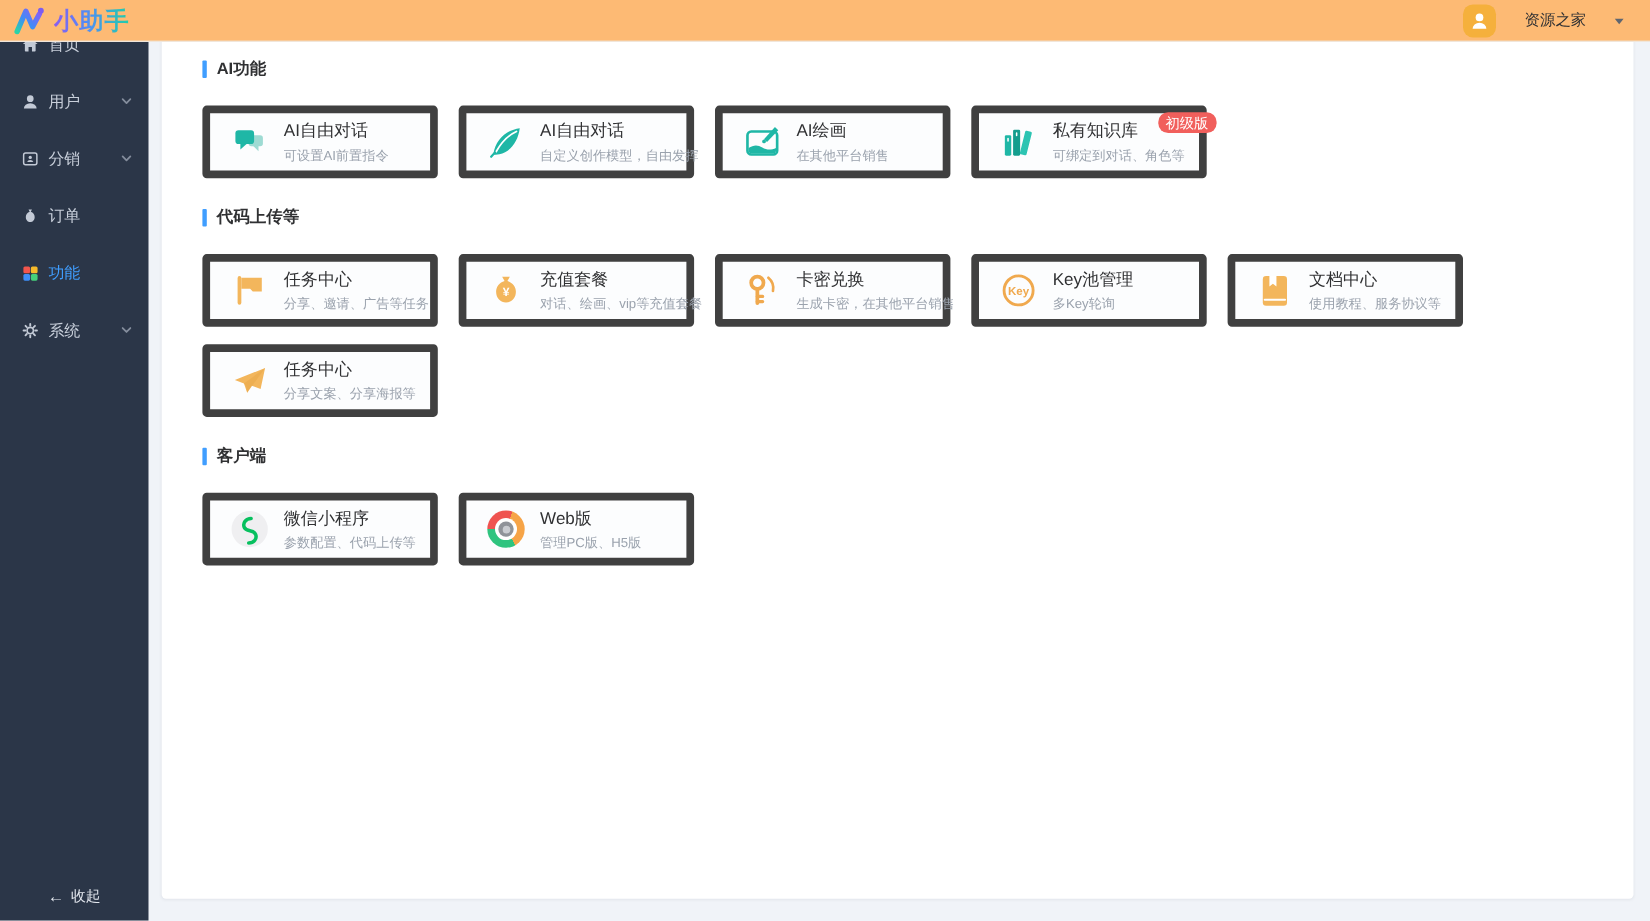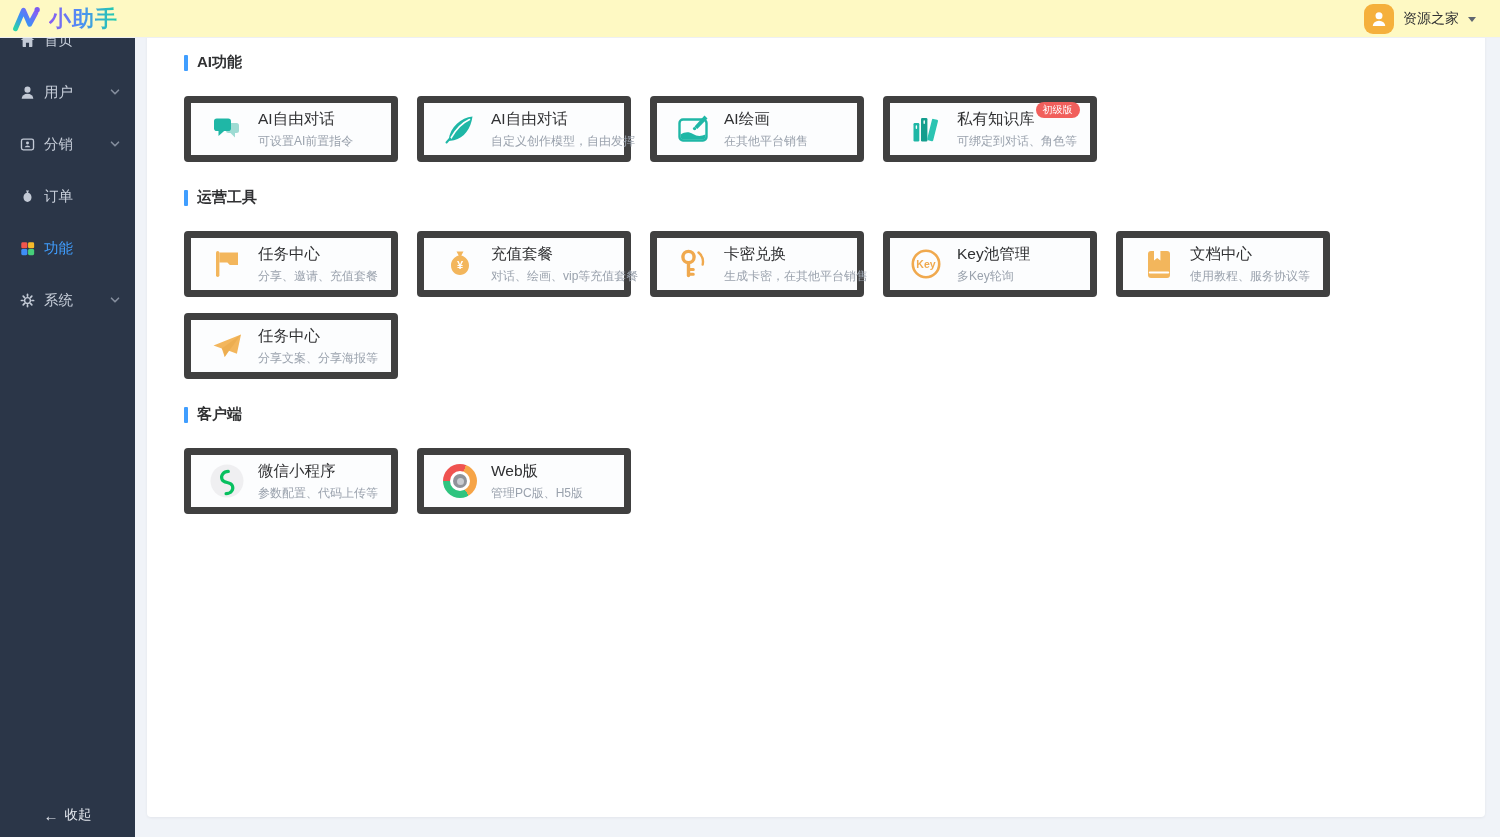--- a/index.html
+++ b/index.html
@@ -1,27 +1,27 @@
 <!DOCTYPE html>
 <html><head>
 <meta charset="utf-8">
 <style>
   * { margin:0; padding:0; box-sizing:border-box; }
   html,body { width:1500px; height:837px; overflow:hidden; background:#f0f3f8;
     font-family:"Liberation Sans", sans-serif; }
 
   
-  .header { position:fixed; top:0; left:0; width:1500px; height:38px; background:#fef9c3;
+  .header { position:fixed; top:0; left:0; width:1500px; height:38px; background:#fdba74;
     display:flex; align-items:center; justify-content:space-between; z-index:20;
     border-bottom:1px solid #eef0f3; }
   .logo { display:flex; align-items:center; gap:7px; padding-left:12px; cursor:pointer; }
   .logo-text { font-size:22px; font-weight:bold; letter-spacing:1px;
     background:linear-gradient(90deg,#8a5cf0,#4f8ef5 45%,#1fcfa9);
     -webkit-background-clip:text; background-clip:text; color:transparent; }
-  .user-menu { display:flex; align-items:center; gap:9px; padding-right:24px; cursor:pointer; }
+  .user-menu { display:flex; align-items:center; gap:26px; padding-right:24px; cursor:pointer; }
   .avatar { width:30px; height:30px; border-radius:9px; background:#f5b03c;
     display:flex; align-items:center; justify-content:center; }
   .user-name { font-size:14px; color:#303133; }
   .caret-down { width:0; height:0; border-left:4.5px solid transparent;
     border-right:4.5px solid transparent; border-top:5.5px solid #5f6670; margin-top:2px; }
 
   
   .layout { display:flex; height:837px; }
   .sidebar { width:135px; background:#2b3648; position:relative; flex:none; }
   .side-nav { padding-top:14px; }
@@ -48,22 +48,22 @@
   .card-grid { display:flex; flex-wrap:wrap; gap:16px 19px; }
   .card { width:214px; height:66px; background:#fcfdfe; border:7px solid #404040;
     border-radius:4px; display:flex; align-items:center; padding:0 8px 0 18px; gap:13px;
     cursor:pointer; }
   .card-icon { width:36px; height:36px; flex:none; display:flex; align-items:center;
     justify-content:center; position:relative; }
   .card-icon svg { width:36px; height:36px; }
   .card-text { display:flex; flex-direction:column; gap:3px; min-width:0; }
   .card-title-row { display:flex; align-items:flex-start; }
   .card-title { font-size:15.5px; font-weight:500; color:#303133; white-space:nowrap; }
-  .card-badge { background:#f15f5c; color:#fff; font-size:10px; line-height:1;
-    padding:3px 7px; border-radius:9px; margin-left:1px; transform:translateY(-7px);
+  .card-badge { background:#f15f5c; color:#fff; font-size:13px; line-height:1;
+    padding:3px 7px; border-radius:9px; margin-left:18px; transform:translateY(-7px);
     white-space:nowrap; }
   .card-sub { font-size:12px; color:#9aa2ad; white-space:nowrap; }
 
   
   .chrome-disc { width:34px; height:34px; border-radius:50%; position:relative; display:block;
     background:conic-gradient(from 20deg,#f6a447 0 130deg,#2fc47f 130deg 250deg,#ef5350 250deg 360deg); }
   .chrome-center { position:absolute; left:50%; top:50%; width:14px; height:14px;
     transform:translate(-50%,-50%); border-radius:50%; background:#8f9399;
     box-shadow:0 0 0 3px #fff; }
   .chrome-center::after { content:''; position:absolute; inset:3.5px; border-radius:50%;
@@ -261,35 +261,35 @@
                   <span class="card-badge">初级版</span>
                 </div>
                 <div class="card-sub">可绑定到对话、角色等</div>
               </div>
             </div>
           </div>
         </section>
         <section class="section">
           <div class="sec-title">
             <span class="sec-bar"></span>
-            <span class="sec-text">运营工具</span>
+            <span class="sec-text">代码上传等</span>
           </div>
           <div class="card-grid">
             <div class="card">
               <span class="card-icon">
                 <svg viewBox="0 0 36 36">
                   <rect x="7" y="5" width="3.4" height="26" rx="1.7" fill="#f3b65c"></rect>
                   <path d="M10.4 6.5 H29 V19 h-8.2 l-2.4 -2.4 h-8 Z" fill="#f3b65c"></path>
                 </svg>
               </span>
               <div class="card-text">
                 <div class="card-title-row">
                   <span class="card-title">任务中心</span>
                 </div>
-                <div class="card-sub">分享、邀请、充值套餐</div>
+                <div class="card-sub">分享、邀请、广告等任务</div>
               </div>
             </div>
             <div class="card">
               <span class="card-icon">
                 <svg viewBox="0 0 36 36">
                   <path d="M14.5 5.5 h7 l-2.2 4 c4.6 1.3 7.7 5.2 7.7 9.8 0 6 -4.1 9.7 -9 9.7 s-9 -3.7 -9 -9.7 c0 -4.6 3.1 -8.5 7.7 -9.8 Z" fill="#f3b65c"></path>
                   <text x="18" y="23" text-anchor="middle" font-size="11" font-weight="bold" fill="#ffffff" font-family="Liberation Sans, sans-serif">¥</text>
                 </svg>
               </span>
               <div class="card-text">

